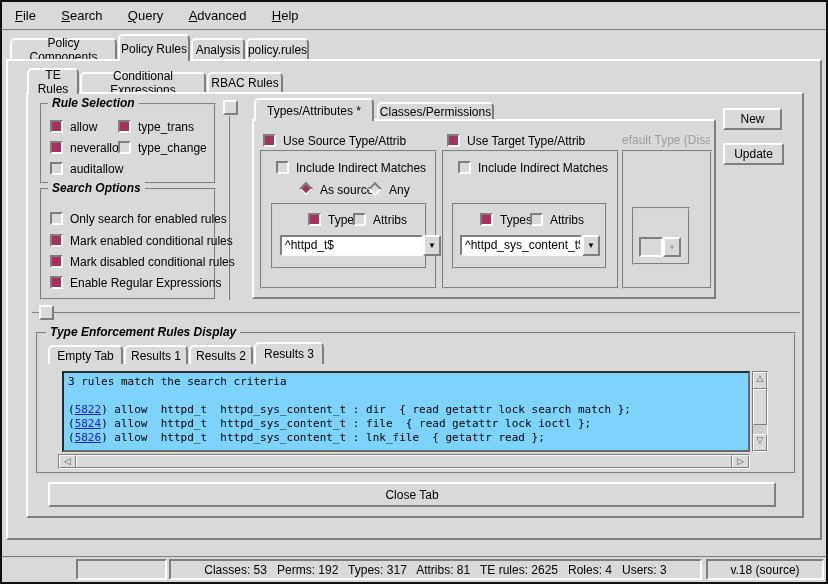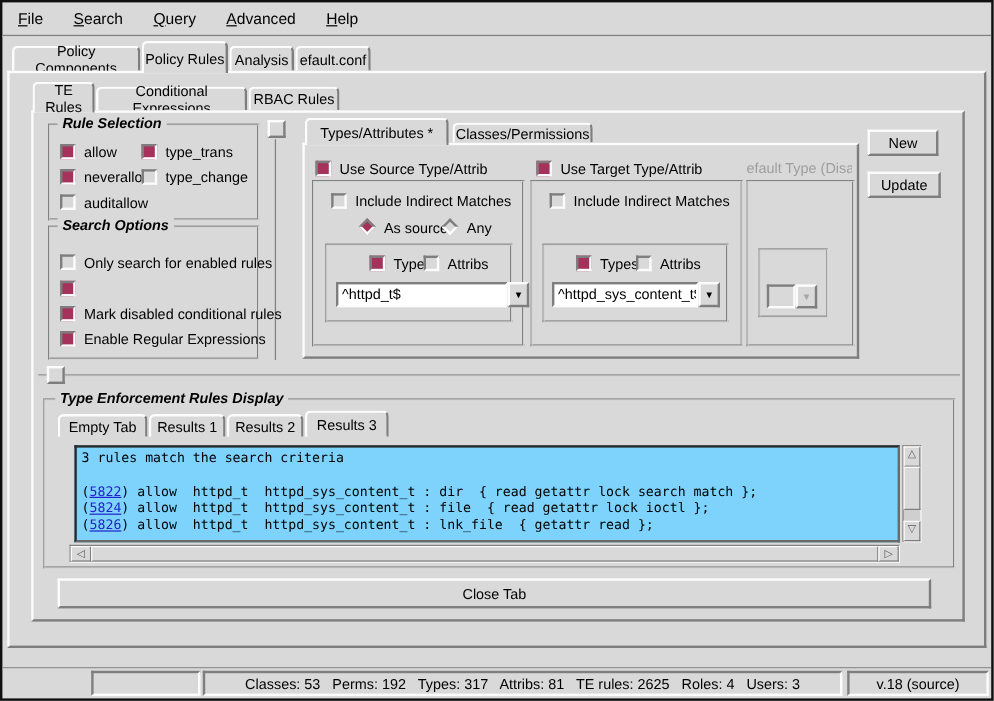--- a/index.html
+++ b/index.html
@@ -96,21 +96,21 @@
     <span class="mitem">File</span>
     <span class="mitem">Search</span>
     <span class="mitem">Query</span>
     <span class="mitem">Advanced</span>
     <span class="mitem">Help</span>
   </div>
 
   <div class="tab" style="left:8px;top:36px;width:107px;height:21px;">Policy Components</div>
   <div class="tab active" style="left:116px;top:32px;width:72px;height:27px;">Policy Rules</div>
   <div class="tab" style="left:189px;top:36px;width:54px;height:21px;">Analysis</div>
-  <div class="tab" style="left:244px;top:36px;width:63px;height:21px;">efault.conf</div>
+  <div class="tab" style="left:244px;top:36px;width:63px;height:21px;">policy.rules</div>
   <div class="abs frame raised" style="left:4px;top:57px;width:816px;height:481px;"></div>
 
   <div class="tab active" style="left:25px;top:66px;width:52px;height:26px;z-index:6;">TE Rules</div>
   <div class="tab" style="left:78px;top:70px;width:126px;height:20px;z-index:3;">Conditional Expressions</div>
   <div class="tab" style="left:205px;top:70px;width:76px;height:20px;z-index:3;">RBAC Rules</div>
   <div class="abs frame raised" style="left:24px;top:90px;width:778px;height:426px;z-index:3;"></div>
 
   <div class="abs groove" style="left:38px;top:101px;width:176px;height:81px;z-index:4;"></div>
   <div class="legend" style="left:46px;top:94px;z-index:5;">Rule Selection</div>
 
@@ -127,20 +127,21 @@
   <span class="cbi" style="left:48px;top:160px;z-index:5;"></span>
   <span class="lbl" style="left:68px;top:160px;z-index:5;">auditallow</span>
 
   <div class="abs groove" style="left:38px;top:186px;width:176px;height:112px;z-index:4;"></div>
   <div class="legend" style="left:46px;top:179px;z-index:5;">Search Options</div>
 
   <span class="cbi" style="left:48px;top:210px;z-index:5;"></span>
   <span class="lbl" style="left:68px;top:210px;z-index:5;">Only search for enabled rules</span>
 
   <span class="cbi on" style="left:48px;top:232px;z-index:5;"></span>
+  <span class="lbl" style="left:68px;top:232px;z-index:5;">Mark enabled conditional rules</span>
 
   <span class="cbi on" style="left:48px;top:253px;z-index:5;"></span>
   <span class="lbl" style="left:68px;top:253px;z-index:5;text-align:center;">Mark disabled conditional rules</span>
 
   <span class="cbi on" style="left:48px;top:274px;z-index:5;"></span>
   <span class="lbl" style="left:68px;top:274px;z-index:5;">Enable Regular Expressions</span>
 
   <div class="sashhandle" style="left:221px;top:98px;"></div>
   <div class="sashline-v" style="left:227px;top:114px;height:184px;z-index:3;"></div>
 

